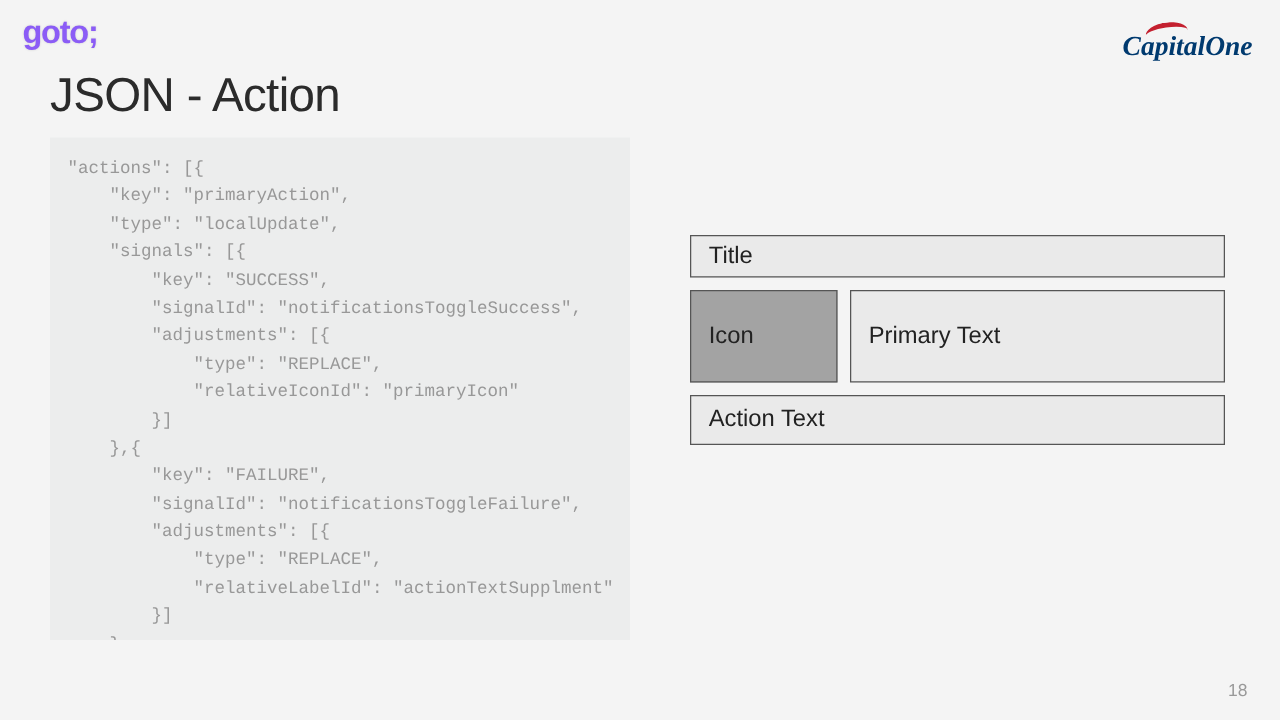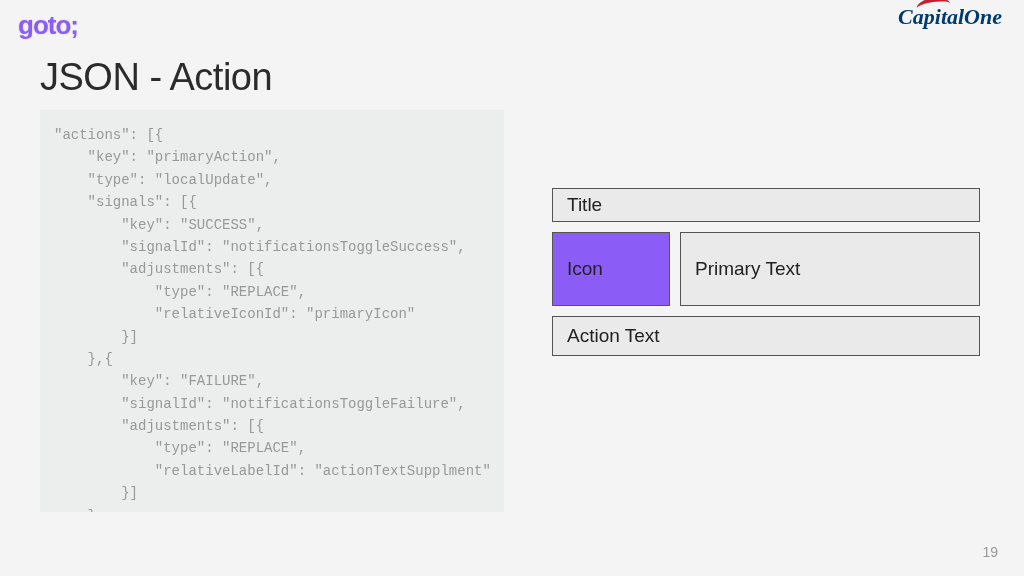--- a/index.html
+++ b/index.html
@@ -16,21 +16,21 @@
     top: 10px;
     left: 18px;
     color: #8b5cf6;
     font-size: 26px;
     font-weight: 700;
     letter-spacing: -1px;
     text-shadow: 0 0 2px rgba(0,0,0,0.15);
   }
   .capital-one-logo {
     position: absolute;
-    top: 4px;
+    top: 24px;
     right: 22px;
     font-size: 22px;
     font-style: italic;
     font-weight: 700;
     color: #003a6f;
     font-family: Georgia, 'Times New Roman', serif;
   }
   .capital-one-logo .swoosh {
     position: absolute;
     top: -6px;
@@ -80,21 +80,21 @@
     border: 1px solid #555;
     padding: 10px 14px;
     font-size: 19px;
     color: #222;
     background: #eaeaea;
     display: flex;
     align-items: center;
     font-weight: 400;
   }
   .box.green {
-    background: #8b5cf6;
+    background: #a3a3a3;
   }
   .box.title-box { width: 100%; height: 34px; padding: 6px 14px; }
   .box.icon-box { width: 118px; height: 74px; }
   .box.primary-text { flex: 1; height: 74px; }
   .box.action-text { flex: 1; height: 40px; }
   .box.toggle-box { width: 98px; height: 40px; }
   .box.supplement { width: 100%; height: 40px; }
   .page-number {
     position: absolute;
     bottom: 16px;
@@ -142,13 +142,13 @@
   </div>
   <div class="row">
     <div class="box green icon-box">Icon</div>
     <div class="box primary-text">Primary Text</div>
   </div>
   <div class="row">
     <div class="box action-text">Action Text</div>
   </div>
 </div>
 
-<div class="page-number">19</div>
+<div class="page-number">18</div>
 
 </body></html>

